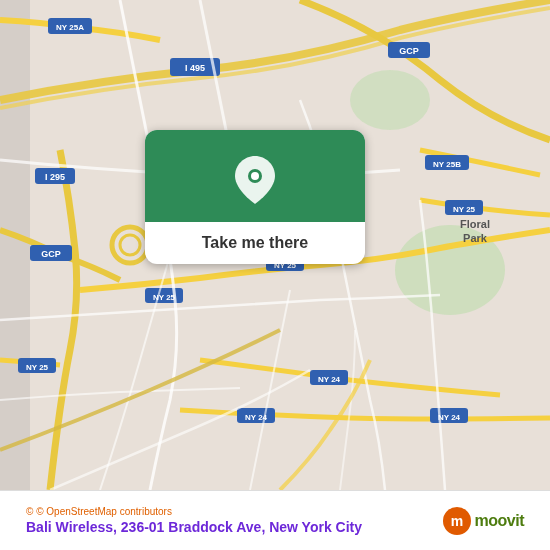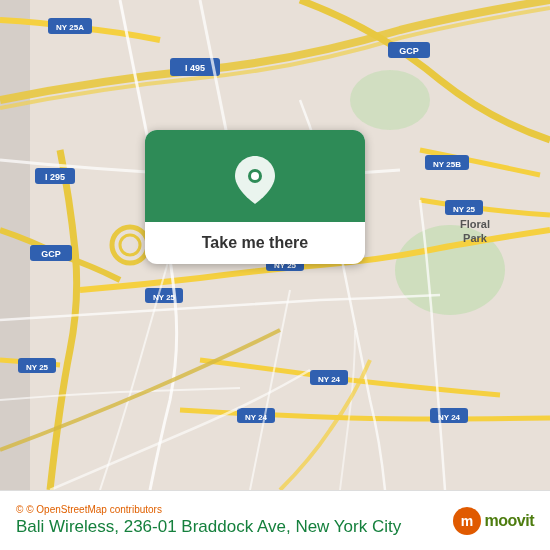--- a/index.html
+++ b/index.html
@@ -74,44 +74,44 @@
     }
 
     
     #bottom-bar {
       width: 550px;
       height: 60px;
       background: white;
       display: flex;
       align-items: center;
       justify-content: space-between;
-      padding: 0 16px;
+      padding: 0 26px;
       border-top: 1px solid #ddd;
     }
 
     #address-section {
       display: flex;
       flex-direction: column;
     }
 
     #address-copyright {
       font-size: 10px;
       color: #888;
       margin-bottom: 2px;
     }
 
     #address-copyright span {
       color: #e06000;
       font-size: 10px;
     }
 
     #address-text {
-      font-size: 17px;
-      color: #15803d;
-      font-weight: normal;
+      font-size: 14px;
+      color: #6d28d9;
+      font-weight: bold;
     }
 
     
     #moovit-logo {
       display: flex;
       align-items: center;
       gap: 4px;
       flex-shrink: 0;
     }
 

